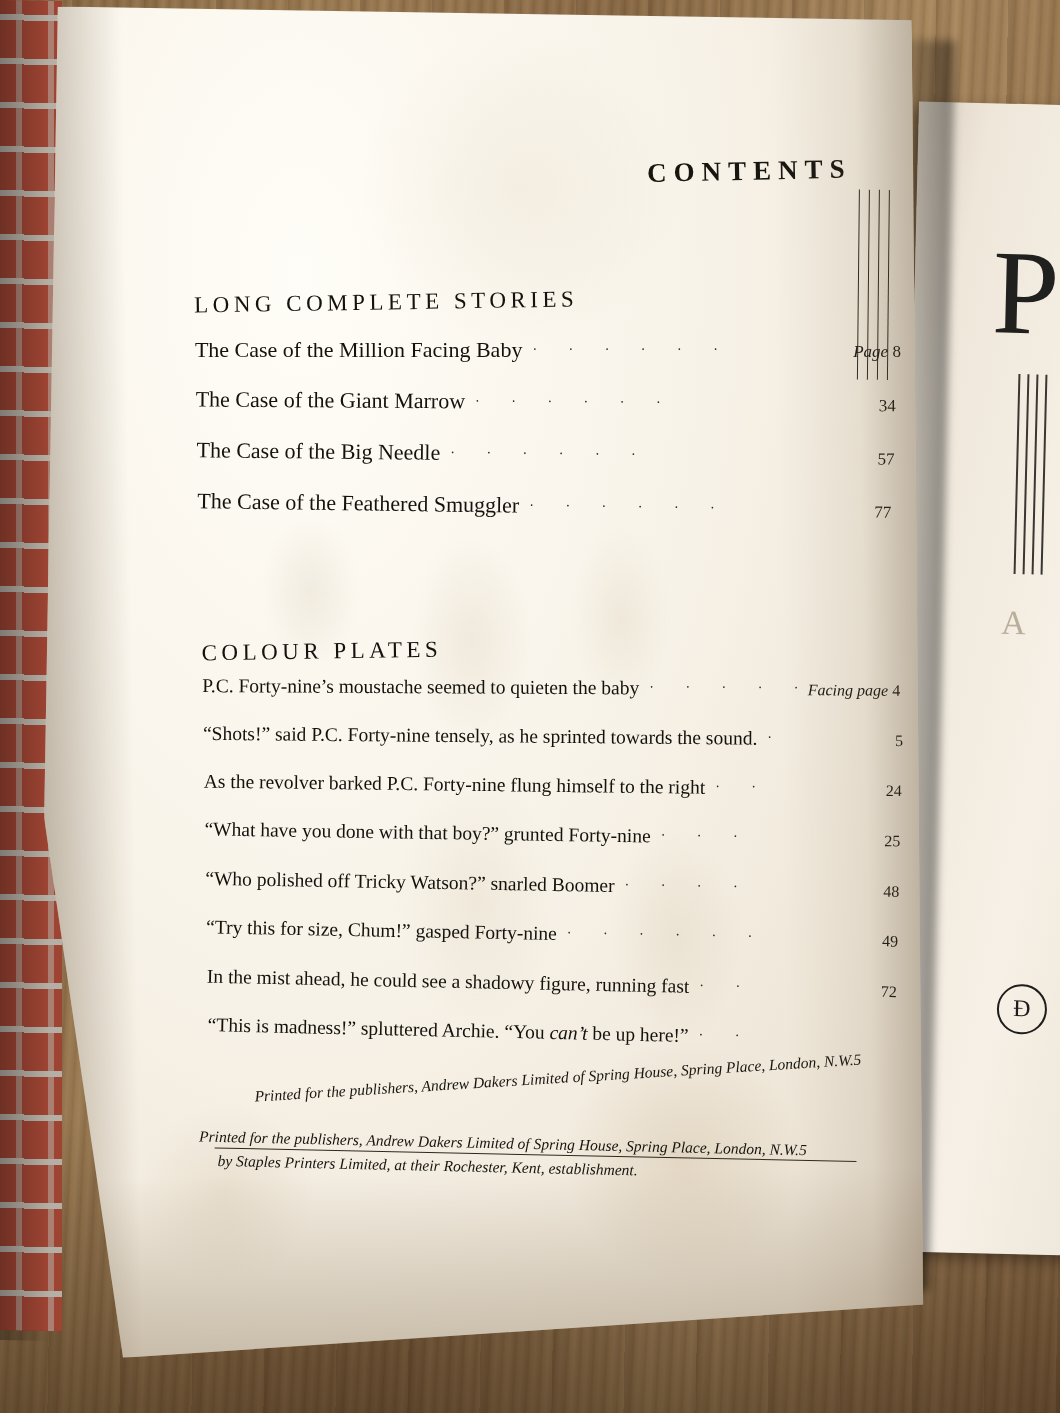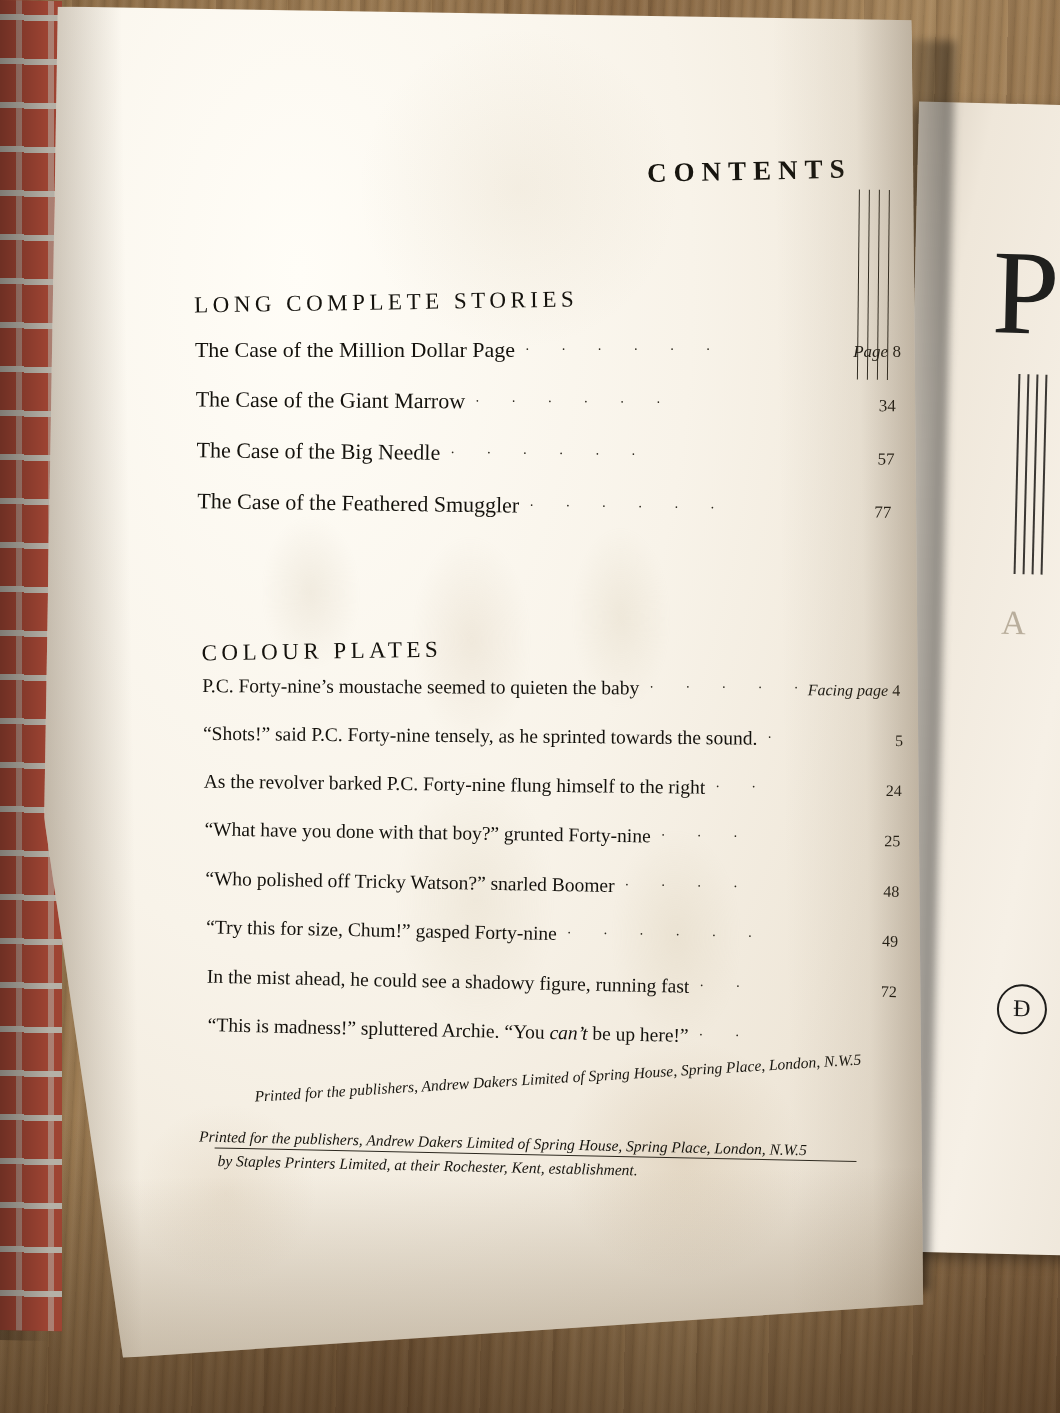--- a/index.html
+++ b/index.html
@@ -315,21 +315,21 @@
       <div class="head-rules">
         <i style="left:0"></i>
           <i style="left:10px"></i>
           <i style="left:20px"></i>
           <i style="left:30px"></i>
       </div>
 
       <div class="section-title" id="sec-long">LONG COMPLETE STORIES</div>
 
       <div class="entry long" style="left:158px; top:338px; width:706px; transform:rotate(0.9deg);">
-        <span class="etext">The Case of the Million Dollar Page</span>
+        <span class="etext">The Case of the Million Facing Baby</span>
         <span class="leader">·   ·    ·    ·    ·    ·</span>
         <span class="epage"><em>Page</em> <span>8</span></span>
       </div>
 
       <div class="entry long" style="left:158px; top:390px; width:700px; transform:rotate(1.3deg);">
         <span class="etext">The Case of the Giant Marrow</span>
         <span class="leader">·   ·    ·    ·    ·    ·</span>
         <span class="epage">34</span>
       </div>
 

